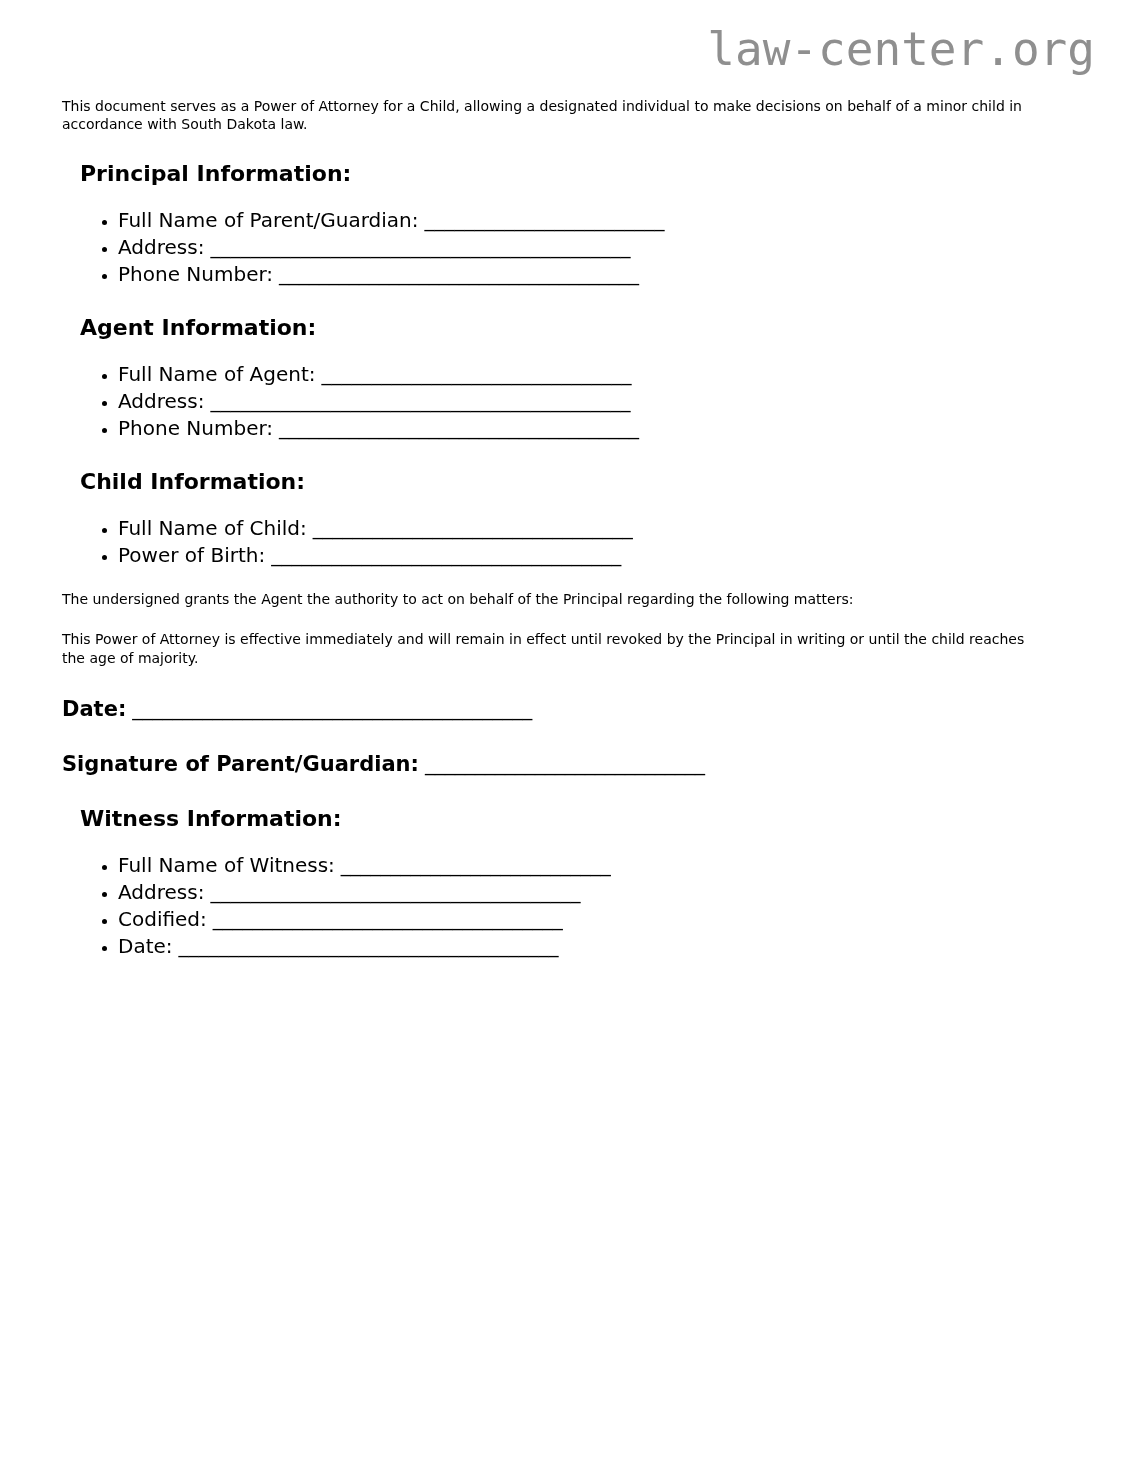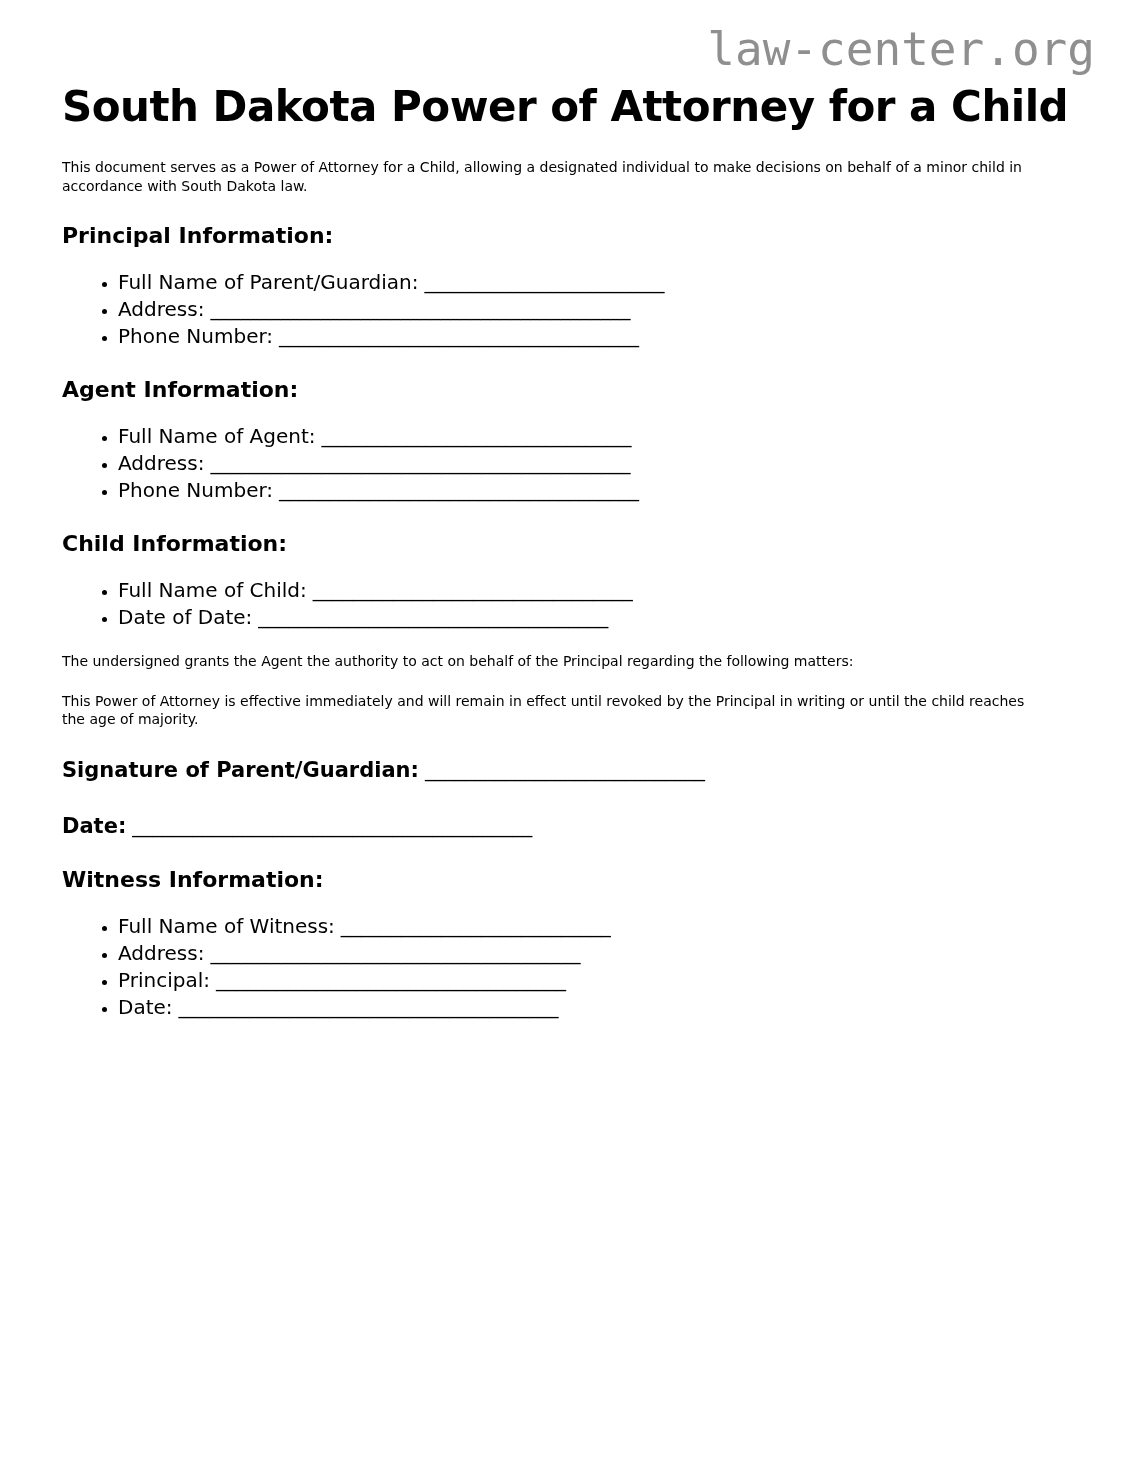--- a/index.html
+++ b/index.html
@@ -36,21 +36,21 @@
   }
   p.body {
     font-size: 14px;
     line-height: 1.35;
     margin: 21px 0;
     max-width: 965px;
   }
   .sec-heading {
     font-size: 22px;
     font-weight: 700;
-    margin: 27px 0 21px 0;
+    margin: 27px 0 21px 18px;
   }
   ul.fields, ol.powers {
     font-size: 20px;
     line-height: 1.35;
     margin: 21px 0;
     padding-left: 56px;
     max-width: 960px;
   }
   ul.fields li::marker { font-size: 0.75em; }
   ul.fields li, ol.powers li { margin: 0; }
@@ -69,55 +69,54 @@
     font-size: 21px;
   }
 </style>
 </head>
 <body>
 
 <div class="page">
 
   <div class="brand">law-center.org</div>
 
-  <h1 class="title">South Dakota Power of Attorney for a Child</h1>
 
   <p class="body">This document serves as a Power of Attorney for a Child, allowing a designated individual to make decisions on behalf of a minor child in accordance with South Dakota law.</p>
 
   <div class="sec-heading">Principal Information:</div>
   <ul class="fields">
     <li><span>Full Name of Parent/Guardian:</span><span class="blank">________________________</span></li>
     <li><span>Address:</span><span class="blank">__________________________________________</span></li>
     <li><span>Phone Number:</span><span class="blank">____________________________________</span></li>
   </ul>
 
   <div class="sec-heading">Agent Information:</div>
   <ul class="fields">
     <li><span>Full Name of Agent:</span><span class="blank">_______________________________</span></li>
     <li><span>Address:</span><span class="blank">__________________________________________</span></li>
     <li><span>Phone Number:</span><span class="blank">____________________________________</span></li>
   </ul>
 
   <div class="sec-heading">Child Information:</div>
   <ul class="fields">
     <li><span>Full Name of Child:</span><span class="blank">________________________________</span></li>
-    <li><span>Date of Date:</span><span class="blank">___________________________________</span></li>
+    <li><span>Power of Birth:</span><span class="blank">___________________________________</span></li>
   </ul>
 
   <p class="body">The undersigned grants the Agent the authority to act on behalf of the Principal regarding the following matters:</p>
 
 
   <p class="body">This Power of Attorney is effective immediately and will remain in effect until revoked by the Principal in writing or until the child reaches the age of majority.</p>
 
+  <p class="sig-line"><span class="lbl">Date:</span><span class="blank">________________________________________</span></p>
+
   <p class="sig-line"><span class="lbl">Signature of Parent/Guardian:</span><span class="blank">____________________________</span></p>
-
-  <p class="sig-line"><span class="lbl">Date:</span><span class="blank">________________________________________</span></p>
 
   <div class="sec-heading">Witness Information:</div>
   <ul class="fields">
     <li><span>Full Name of Witness:</span><span class="blank">___________________________</span></li>
     <li><span>Address:</span><span class="blank">_____________________________________</span></li>
-    <li><span>Principal:</span><span class="blank">___________________________________</span></li>
+    <li><span>Codified:</span><span class="blank">___________________________________</span></li>
     <li><span>Date:</span><span class="blank">______________________________________</span></li>
   </ul>
 
 
 </div>
 
 </body></html>

